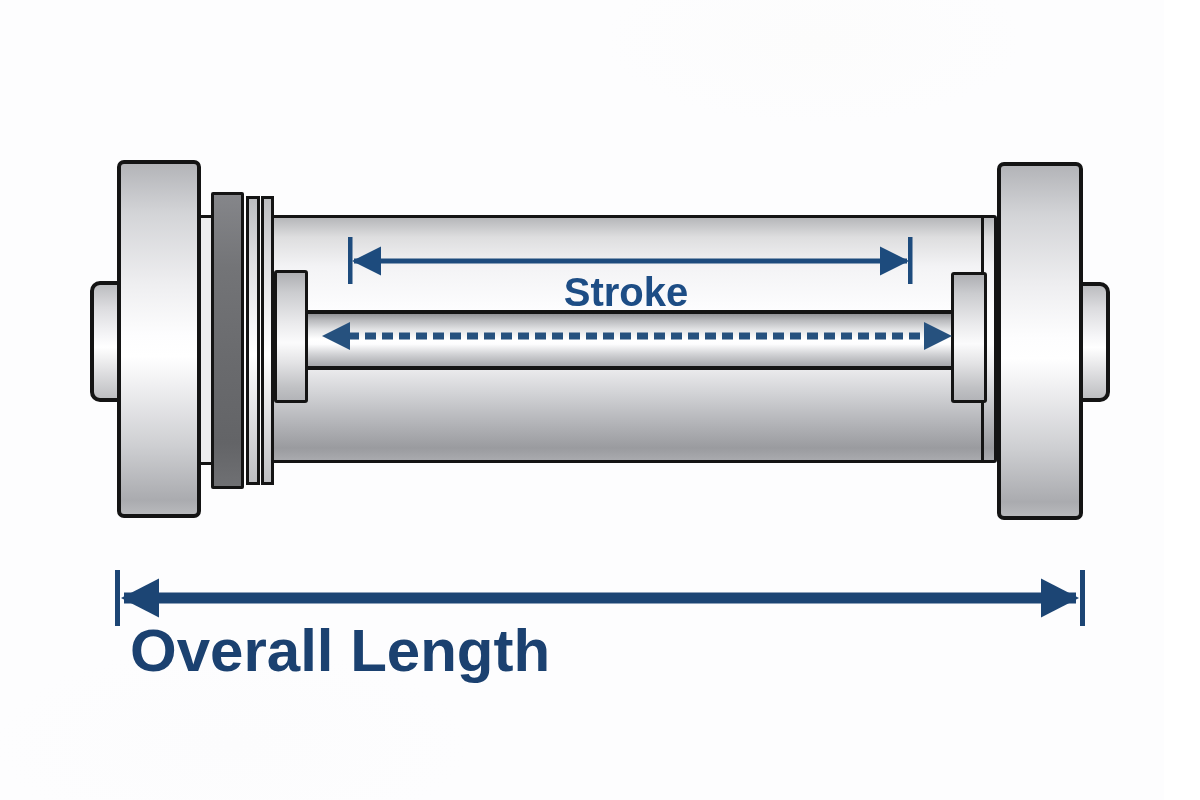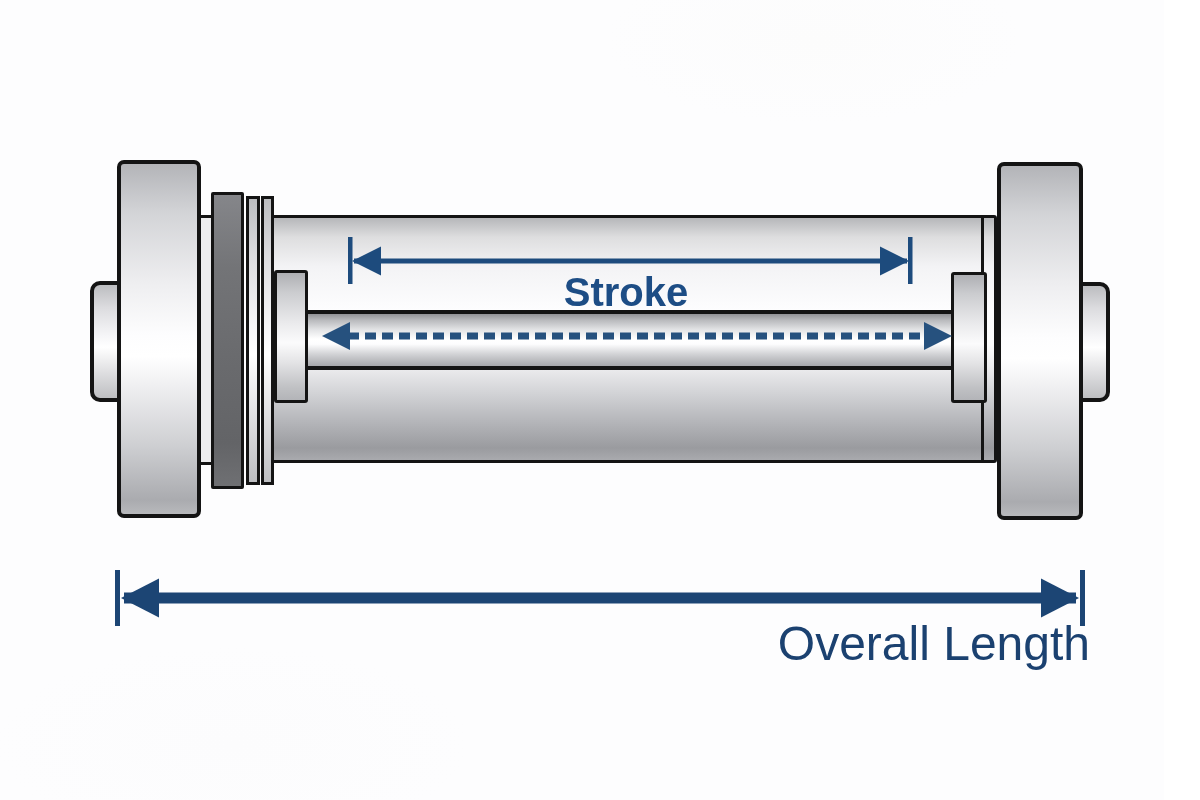--- a/index.html
+++ b/index.html
@@ -71,22 +71,22 @@
   .disc-right{left:997px;top:162px;width:86px;height:358px;z-index:6;
     border:4px solid var(--outline,#141414);border-radius:7px;}
 
   
   .anno{position:absolute;z-index:10;}
   .stroke-arrow-svg{left:344px;top:235px;}
   .stroke-label{left:346px;top:270px;width:560px;text-align:center;
     font-size:40px;font-weight:bold;color:var(--label-blue,#1d4d85);}
   .dashed-arrow-svg{left:320px;top:318px;}
   .overall-arrow-svg{left:110px;top:568px;}
-  .overall-label{left:130px;top:616px;width:960px;text-align:right;
-    font-size:48px;font-weight:normal;color:var(--overall-label-blue,#1b4170);}
+  .overall-label{left:130px;top:616px;width:960px;text-align:left;
+    font-size:60px;font-weight:bold;color:var(--overall-label-blue,#1b4170);}
 </style>
 </head>
 <body>
 
 <div class="stage">
 
   <div class="part connector-left"></div>
 
   <div class="part barrel grad-barrel">
     <div class="barrel-seam"></div>

